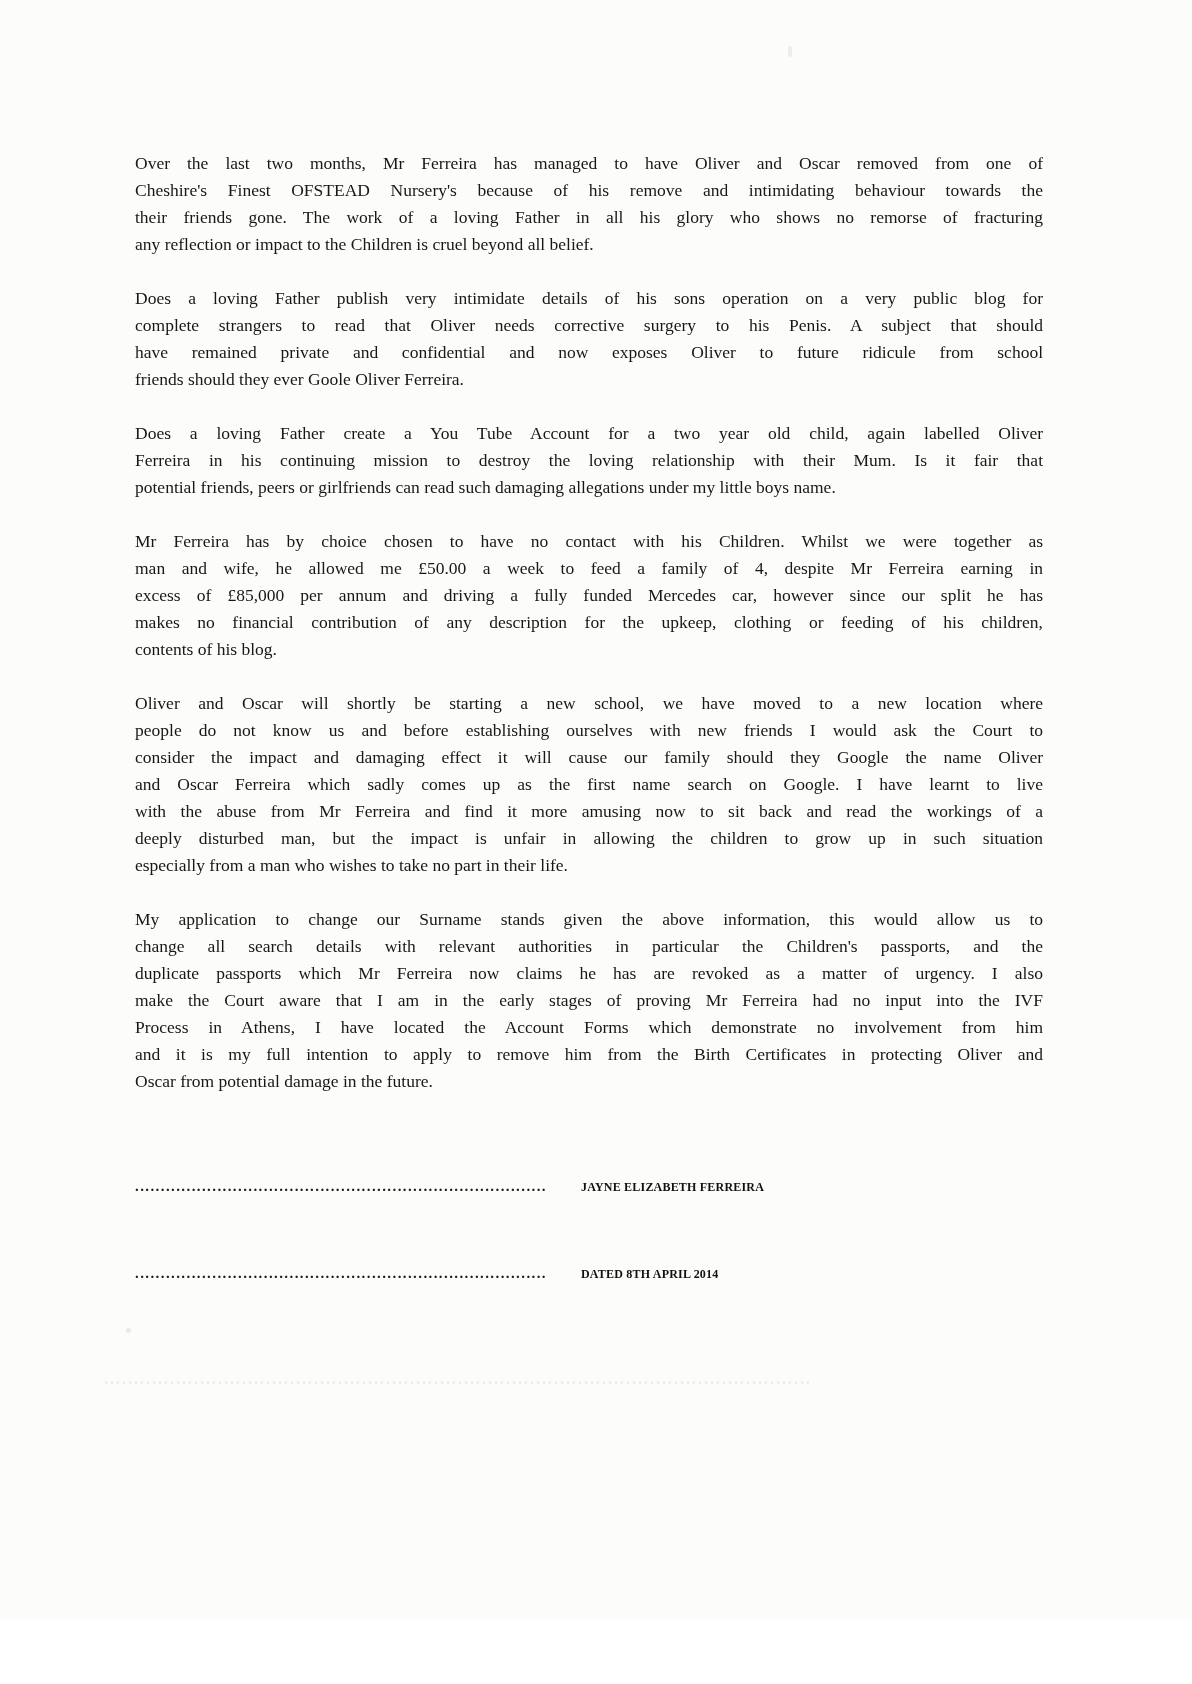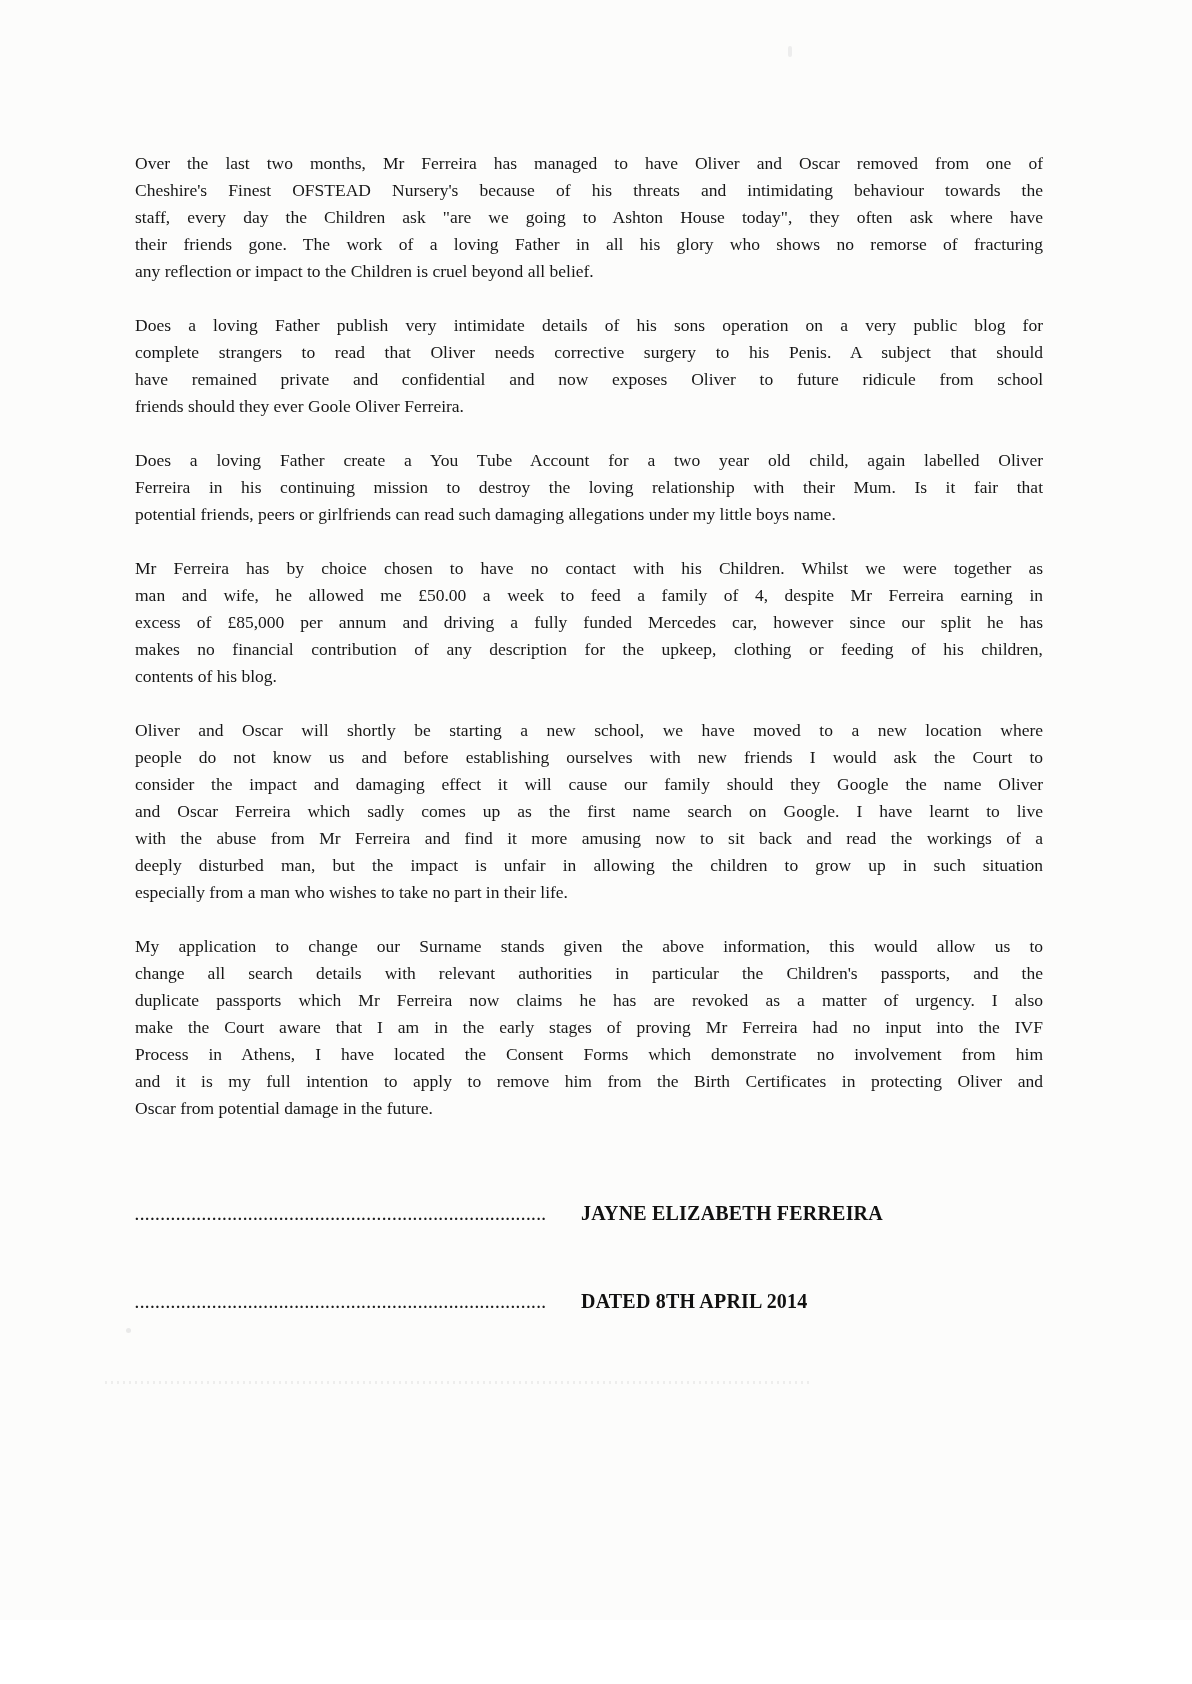--- a/index.html
+++ b/index.html
@@ -43,21 +43,21 @@
     white-space: nowrap;
     font-size: 15px;
     font-weight: bold;
     letter-spacing: 1.4px;
     color: #1d1d1d;
     line-height: 27px;
   }
   .sig-label {
     margin-left: 19px;
     font-weight: bold;
-    font-size: 20px;
+    font-size: 12px;
     letter-spacing: 0.2px;
     line-height: 27px;
     color: #111111;
     white-space: nowrap;
   }
   
   .speck-top {
     position: absolute; left: 788px; top: 46px;
     width: 4px; height: 11px; background: #ededed; border-radius: 2px;
   }
@@ -76,22 +76,21 @@
 </head>
 <body>
 
 <div class="page">
   <div class="speck-top"></div>
 
   <div class="doc">
 
     <div class="para">
       <div class="line">Over the last two months, Mr Ferreira has managed to have Oliver and Oscar removed from one of</div>
-      <div class="line">Cheshire's Finest OFSTEAD Nursery's because of his threats and intimidating behaviour towards the</div>
-      <div class="line">staff,  every day the Children ask "are we going to Ashton House today", they often ask where have</div>
+      <div class="line">Cheshire's Finest OFSTEAD Nursery's because of his remove and intimidating behaviour towards the</div>
       <div class="line">their friends gone.   The work of a loving Father in all his glory who shows no remorse of fracturing</div>
       <div class="line last">any reflection or impact to the Children is cruel beyond all belief.</div>
     </div>
 
     <div class="para">
       <div class="line">Does a loving Father publish very intimidate details of his sons operation on a very public blog for</div>
       <div class="line">complete strangers to read that Oliver needs corrective surgery to his Penis.  A subject that should</div>
       <div class="line">have remained private and confidential and now exposes Oliver to future ridicule from school</div>
       <div class="line last">friends should they ever Goole Oliver Ferreira.</div>
     </div>
@@ -118,21 +117,21 @@
       <div class="line">with the abuse from Mr Ferreira and find it more amusing now to sit back and read the workings of a</div>
       <div class="line">deeply disturbed man, but the impact is unfair in allowing the children to grow up in such situation</div>
       <div class="line last">especially from a man who wishes to take no part in their life.</div>
     </div>
 
     <div class="para">
       <div class="line">My application to change our Surname stands given the above information, this would allow us to</div>
       <div class="line">change all search details with relevant authorities in particular the Children's passports, and the</div>
       <div class="line">duplicate passports which Mr Ferreira now claims he has are revoked as a matter of urgency.   I also</div>
       <div class="line">make the Court aware that I am in the early stages of proving Mr Ferreira had no input into the IVF</div>
-      <div class="line">Process in Athens, I have located the Consent Forms which demonstrate no involvement from him</div>
+      <div class="line">Process in Athens, I have located the Account Forms which demonstrate no involvement from him</div>
       <div class="line">and it is my full intention to apply to remove him from the Birth Certificates in protecting Oliver and</div>
       <div class="line last">Oscar from potential damage in the future.</div>
     </div>
 
     <div class="sig-row first">
       <span class="dots">................................................................................</span>
       <span class="sig-label">JAYNE ELIZABETH FERREIRA</span>
     </div>
 
     <div class="sig-row second">

